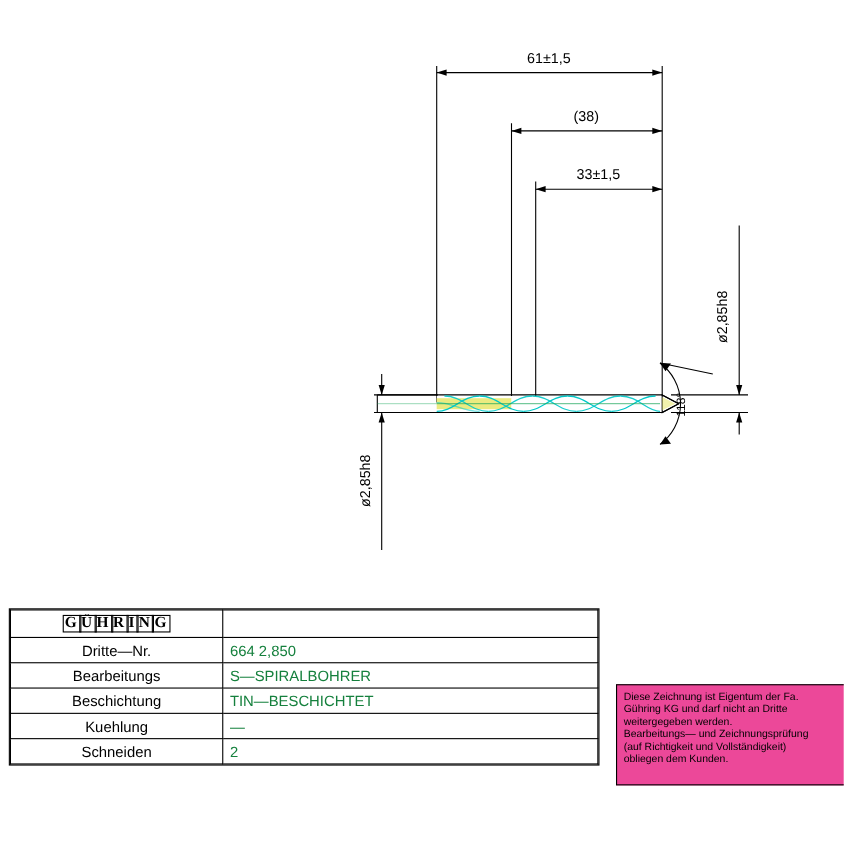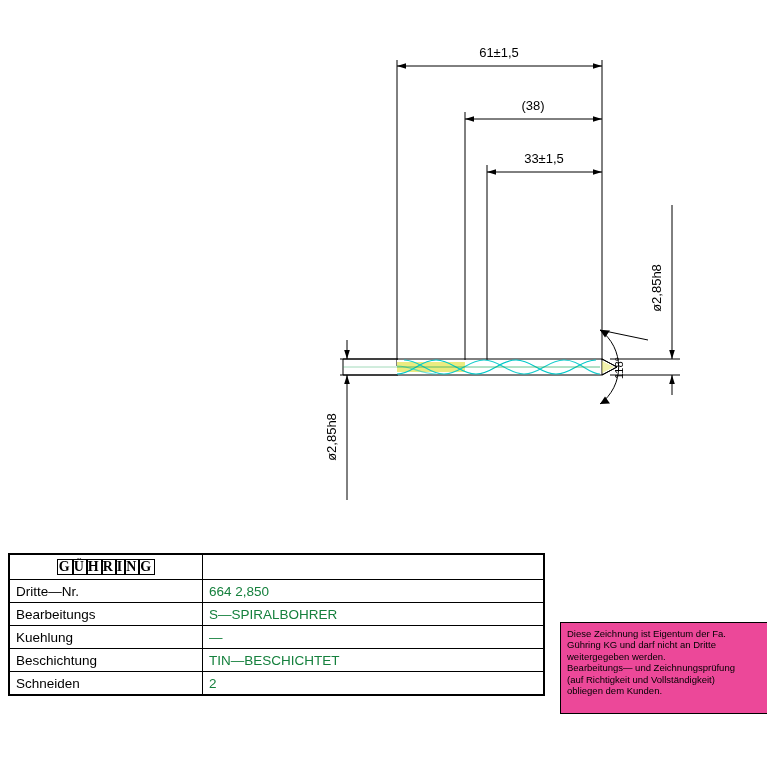--- a/index.html
+++ b/index.html
@@ -58,20 +58,21 @@
     padding: 0 6px;
     font-size: 13.5px;
     font-family: "Liberation Sans", sans-serif;
     color: #000000;
     vertical-align: middle;
     white-space: nowrap;
     overflow: hidden;
   }
   #title-block td.key {
     width: 192px;
+    text-align: center;
   }
   #title-block td.val {
     color: #15803d;
   }
   #title-block tr.logo-row td {
     height: 24px;
     padding: 0;
   }
   .logo-wrap {
     display: flex;
@@ -234,26 +235,26 @@
         </tr>
         <tr>
           <td class="key">Dritte—Nr.</td>
           <td class="val">664  2,850</td>
         </tr>
         <tr>
           <td class="key">Bearbeitungs</td>
           <td class="val">S—SPIRALBOHRER</td>
         </tr>
         <tr>
+          <td class="key">Beschichtung</td>
+          <td class="val">TIN—BESCHICHTET</td>
+        </tr>
+        <tr>
           <td class="key">Kuehlung</td>
           <td class="val">—</td>
-        </tr>
-        <tr>
-          <td class="key">Beschichtung</td>
-          <td class="val">TIN—BESCHICHTET</td>
         </tr>
         <tr>
           <td class="key">Schneiden</td>
           <td class="val">2</td>
         </tr>
       </tbody>
     </table>
   </div>
 
   <div id="notice-box">

